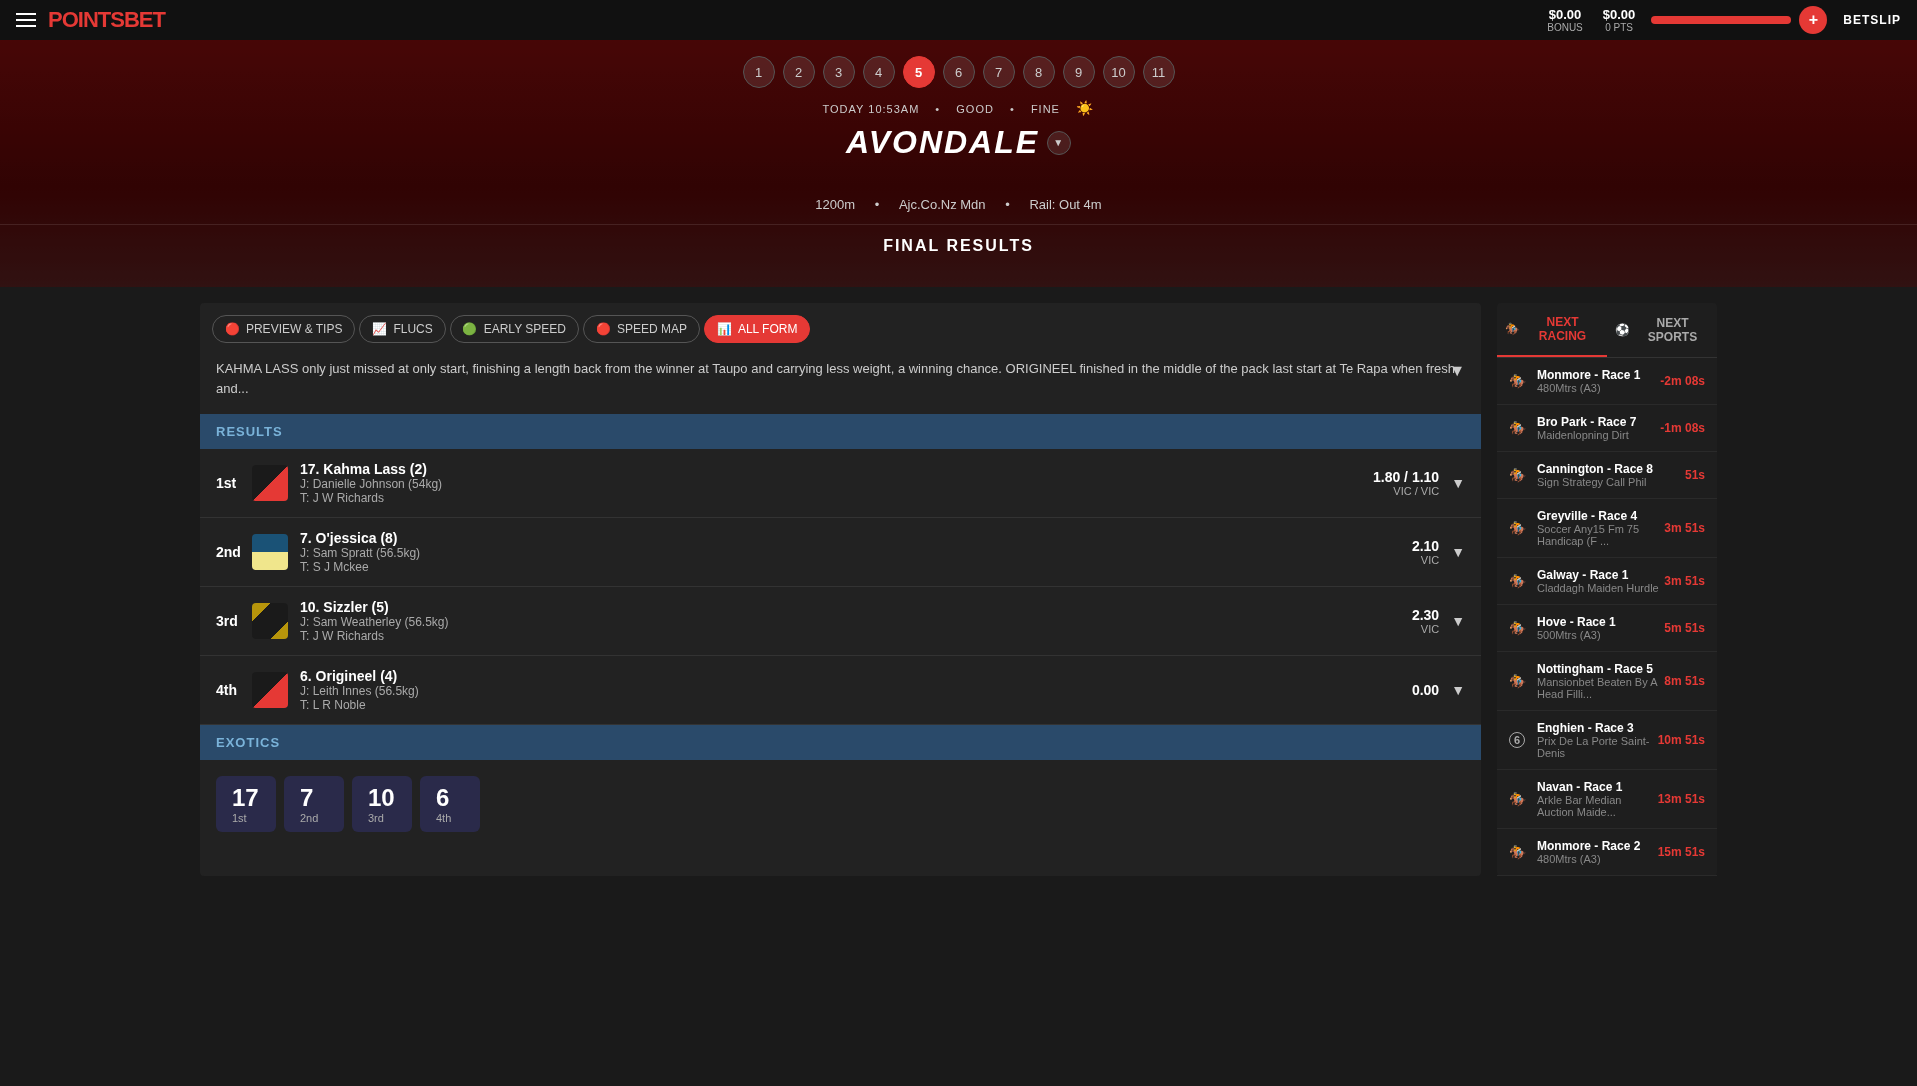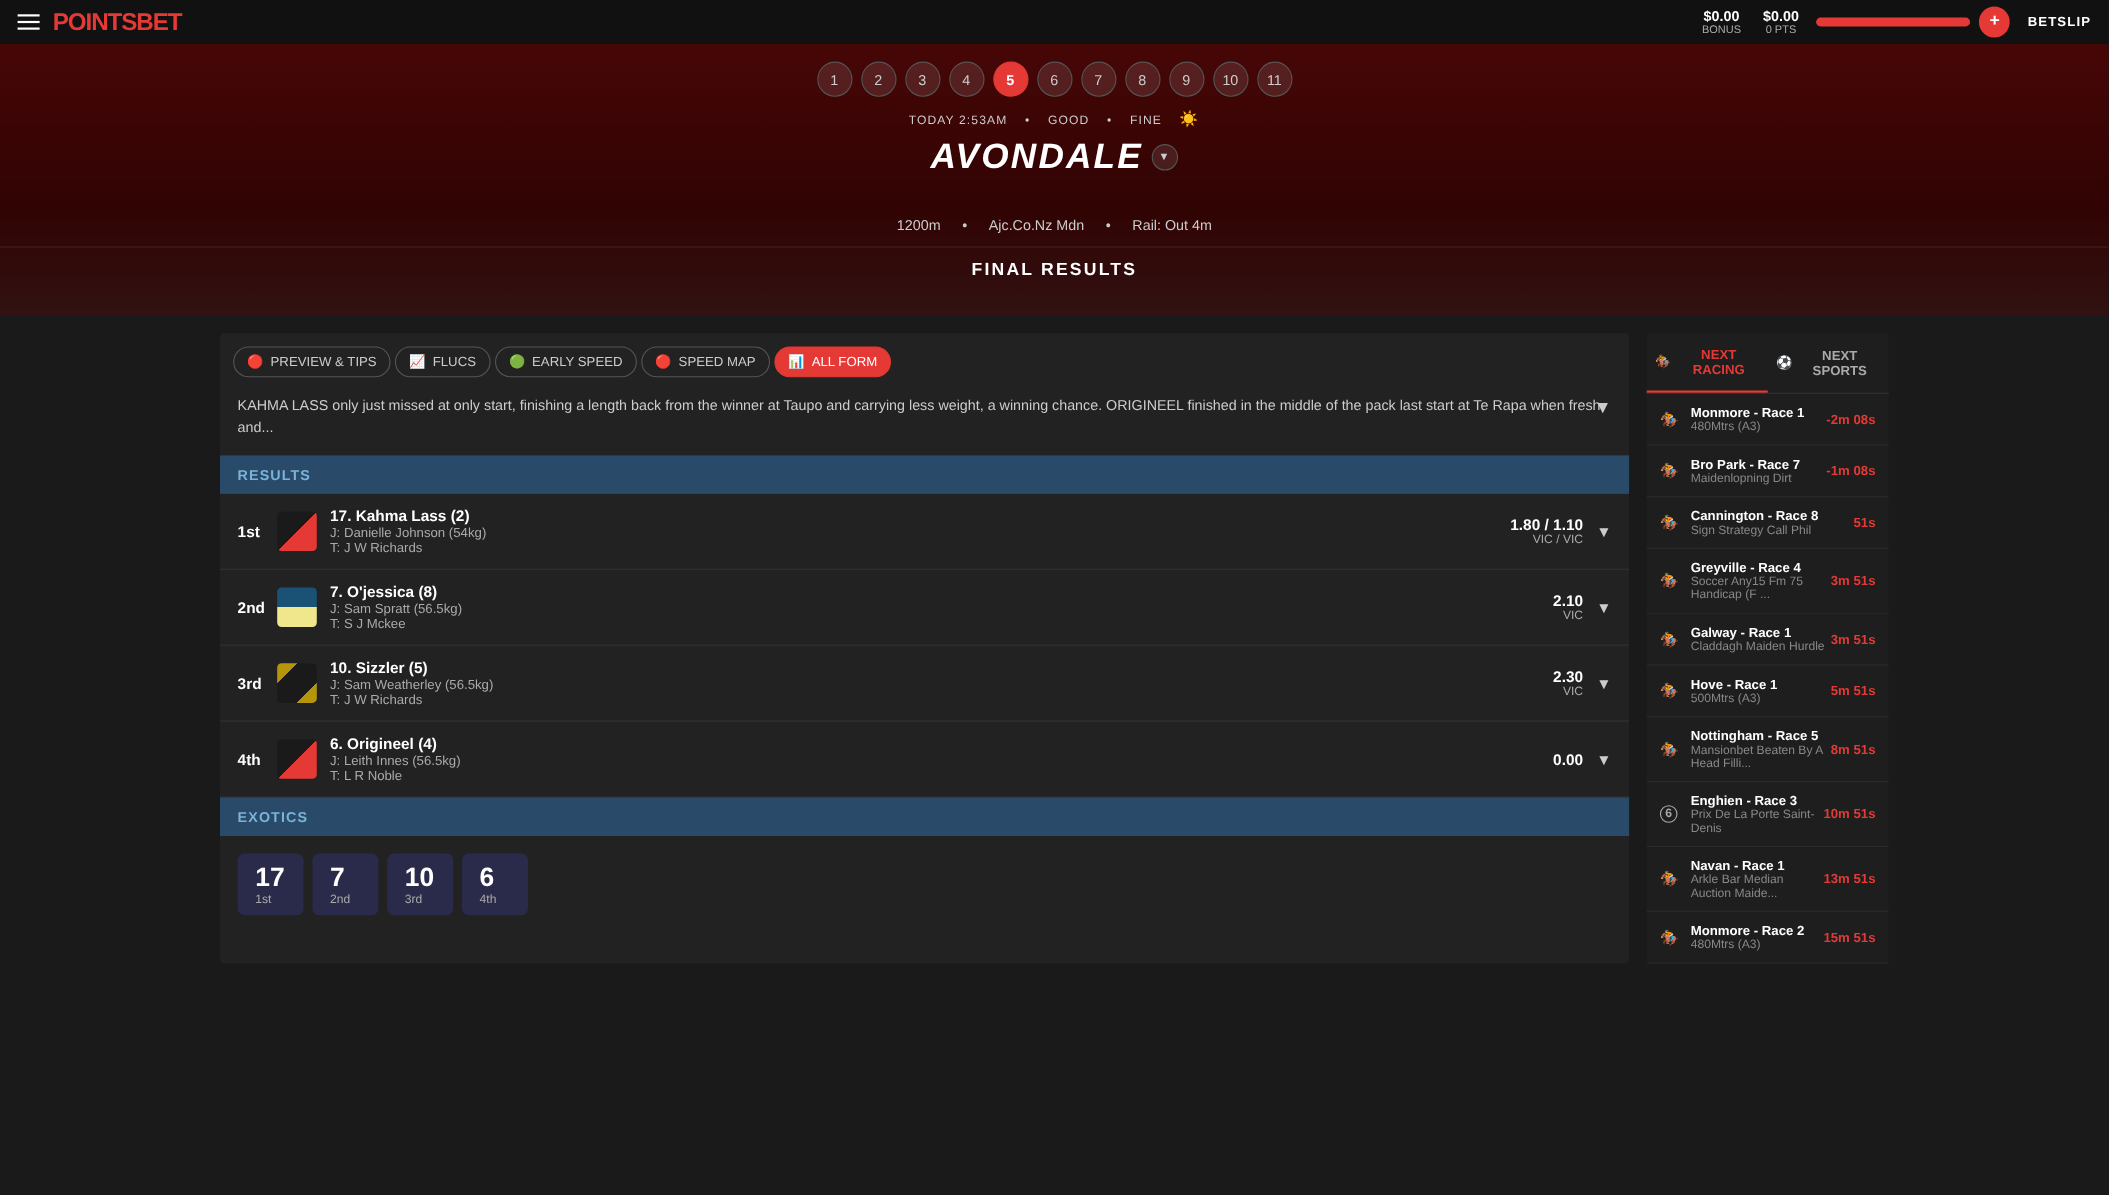--- a/index.html
+++ b/index.html
@@ -149,21 +149,21 @@
       <div class="race-tab">6</div>
       <div class="race-tab">7</div>
       <div class="race-tab">8</div>
       <div class="race-tab">9</div>
       <div class="race-tab">10</div>
       <div class="race-tab">11</div>
     </div>
 
   <div class="race-info">
     <div class="race-meta">
-      <span>TODAY 2:53AM</span>
+      <span>TODAY 10:53AM</span>
       <span class="dot">•</span>
       <span>GOOD</span>
       <span class="dot">•</span>
       <span>FINE</span>
       <span class="weather-icon">☀️</span>
     </div>
     <div class="race-venue">
       <span>AVONDALE</span>
       <div class="venue-dropdown">▼</div>
     </div>

